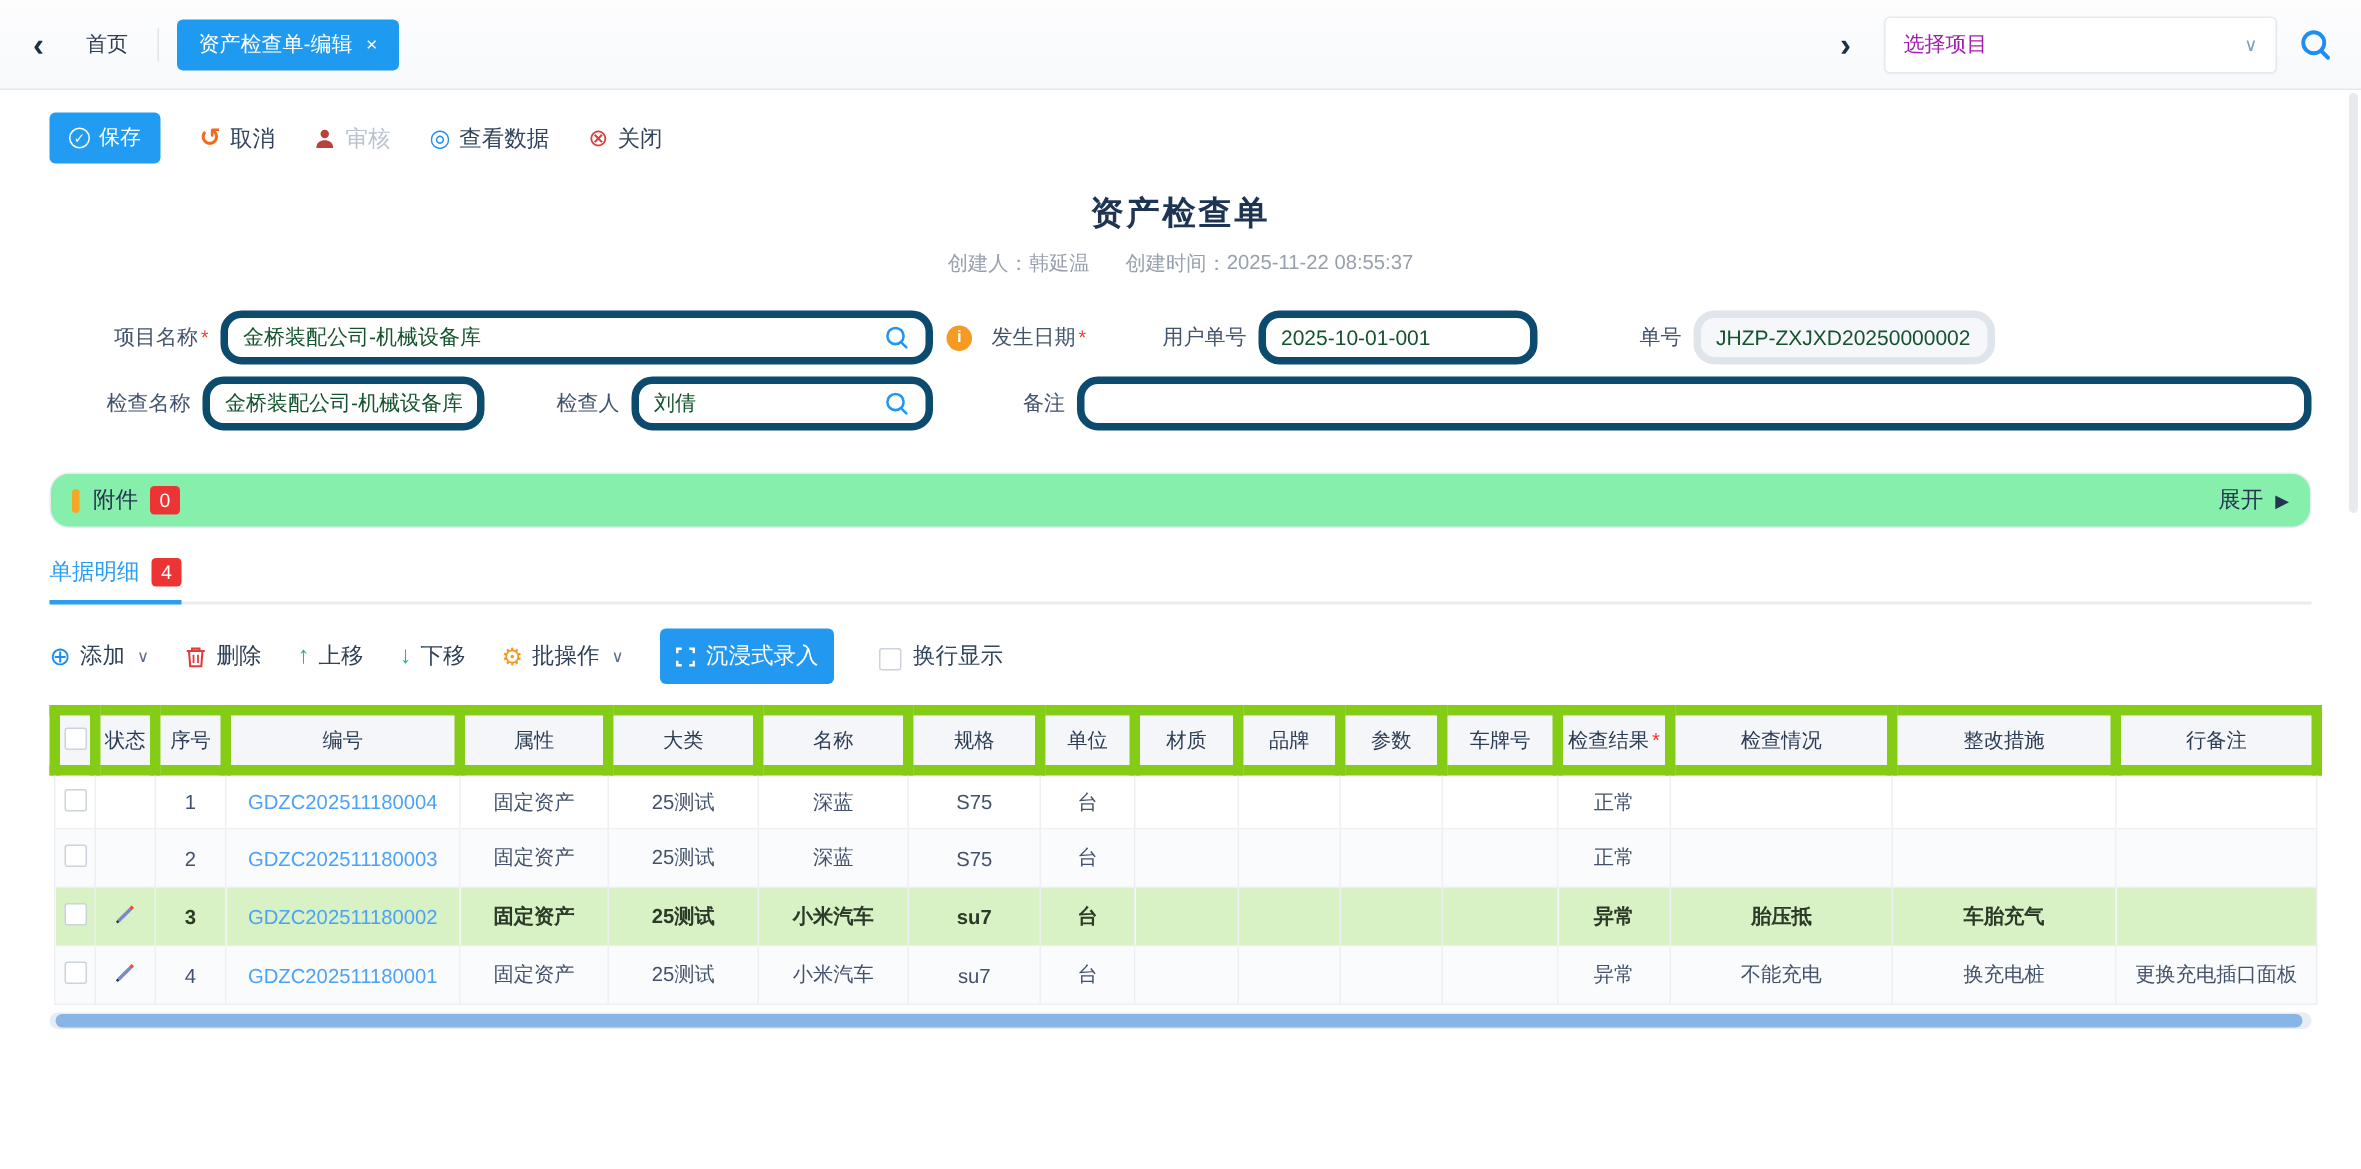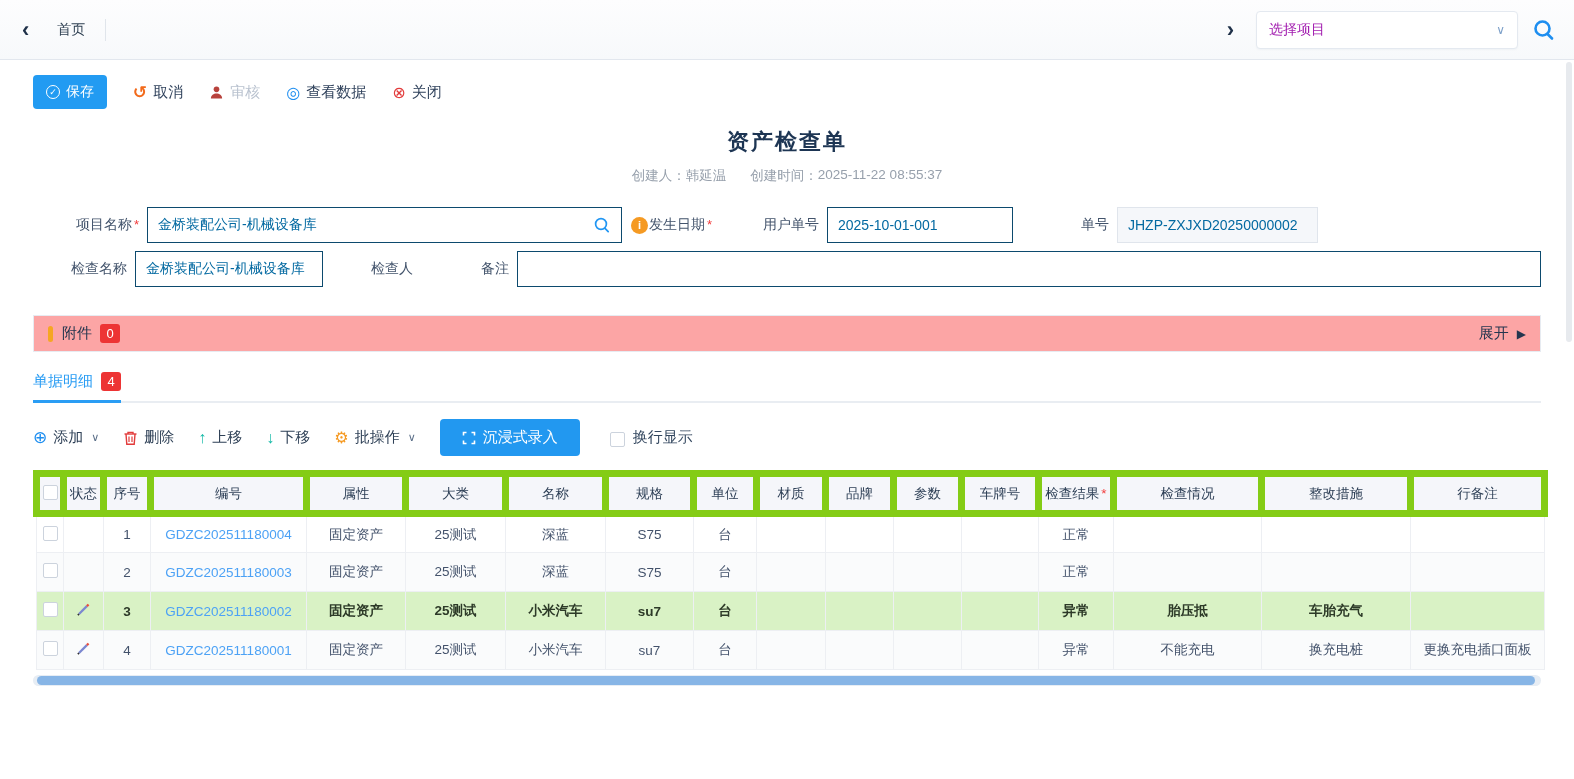--- a/index.html
+++ b/index.html
@@ -31,44 +31,44 @@
   .ic-close { color:#e23b3b; font-size:16px; }
   
   .doc-title { text-align:center; font-size:22px; font-weight:bold; color:#1d3553; margin-top:6px; letter-spacing:2px; }
   .creator-line { text-align:center; font-size:13.5px; color:#97a0ac; margin-top:10px; display:flex; justify-content:center; gap:0; }
   .creator-line .gap { width:24px; }
   
   .form { margin:21px 33px 0; font-size:14px; }
   .frow { display:flex; align-items:center; height:38px; margin-bottom:6px; }
   .flbl { text-align:right; padding-right:8px; color:#42536b; flex:none; white-space:nowrap; }
   .req::after { content:"*"; color:#f23c3c; margin-left:2px; font-size:13px; }
-  .inp { height:36px; border:1px solid #0c4a6e; border-radius:0; background:#fff; display:flex; align-items:center; padding:0 10px; color:#0369a1; position:relative; flex:none; }
+  .inp { height:36px; border:5px solid #0c4a6e; border-radius:14px; background:#fff; display:flex; align-items:center; padding:0 10px; color:#14532d; position:relative; flex:none; }
   .inp .val { flex:1; white-space:nowrap; overflow:hidden; }
   .inp.disabled { background:#f5f7fa; border-color:#e0e5ec; }
   .inp .tail-ic { flex:none; margin-left:6px; display:flex; }
   .info-ic { width:17px; height:17px; border-radius:50%; background:#f59a23; color:#fff; font-size:11px; font-weight:bold; display:inline-flex; align-items:center; justify-content:center; margin-left:9px; flex:none; cursor:pointer; font-style:normal; }
   
-  .attach-bar { margin:27px 33px 0; height:37px; background:#fca5a5; border:1px solid #e7ebf1; border-radius:0; display:flex; align-items:center; padding:0 14px; }
+  .attach-bar { margin:27px 33px 0; height:37px; background:#86efac; border:1px solid #e7ebf1; border-radius:13px; display:flex; align-items:center; padding:0 14px; }
   .orange-pill { width:5px; height:16px; background:#f5a623; border-radius:3px; margin-right:9px; }
   .attach-lbl { font-size:15px; color:#24364f; }
   .badge { min-width:20px; height:19px; padding:0 5px; background:#ed3434; color:#fff; font-size:13px; border-radius:3px; display:inline-flex; align-items:center; justify-content:center; margin-left:8px; }
   .expand { margin-left:auto; display:flex; align-items:center; gap:8px; font-size:15px; color:#24364f; cursor:pointer; }
   .expand .tri { font-size:12px; }
   
   .tabs-row { margin:20px 33px 0; border-bottom:2px solid #e9edf2; display:flex; }
   .dtab { display:flex; align-items:center; padding-bottom:9px; border-bottom:3px solid #2a9df4; margin-bottom:-2px; cursor:pointer; }
   .dtab .t { color:#2a9df4; font-size:15px; }
   
   .tbl-toolbar { display:flex; align-items:center; gap:24px; margin:16px 33px 14px; }
   .tt-item { display:flex; align-items:center; gap:6px; font-size:15px; color:#2f4157; cursor:pointer; background:none; border:none; font-family:inherit; }
   .ic-add { color:#1e8ef0; font-size:17px; }
   .ic-up, .ic-down { color:#13b9a6; font-size:16px; font-weight:bold; }
   .ic-gear { color:#f59a23; font-size:16px; }
   .dd-chev { color:#5a6e88; font-size:11px; margin-left:2px; }
-  .btn-immersive { background:#2298f0; color:#fff; border:none; border-radius:4px; padding:9px 22px; font-size:15px; display:flex; align-items:center; gap:7px; cursor:pointer; font-family:inherit; }
+  .btn-immersive { background:#2298f0; color:#fff; border:none; border-radius:4px; padding:9px 10px; font-size:15px; display:flex; align-items:center; gap:7px; cursor:pointer; font-family:inherit; }
   .wrap-check { display:flex; align-items:flex-end; gap:8px; margin-left:6px; cursor:pointer; }
   .cbx { appearance:none; -webkit-appearance:none; width:15px; height:15px; border:1px solid #ccd3dd; border-radius:2px; background:#fff; cursor:pointer; margin:0; }
   .wrap-lbl { font-size:15px; color:#33475f; }
   
   table.grid { margin:0 33px; width:1508px; border-collapse:collapse; table-layout:fixed; font-size:13.5px; }
   .grid th { background:#f5f6fa; height:40px; color:#2c3e55; font-weight:normal; border:7px solid #84cc16; text-align:center; white-space:nowrap; overflow:hidden; }
   .grid td { height:39px; border:1px solid #edeff3; text-align:center; color:#43526b; white-space:nowrap; overflow:hidden; padding:0 6px; background:#fff; }
   .grid tr.zebra td { background:#fafbfc; }
   .grid tr.hl td { background:#d9f2c5; font-weight:bold; color:#2d3a28; }
   .code-link { color:#4da2f5; cursor:pointer; font-weight:normal;margin-top:36px; }
@@ -79,20 +79,24 @@
   .vscroll { position:absolute; top:62px; right:2px; width:6px; height:280px; background:#e7eaee; border-radius:3px; cursor:grab; }
   svg { display:block; }
 </style>
 </head>
 <body>
 
 <div class="topbar">
   <span class="nav-chevron">‹</span>
   <span class="tab-home">首页</span>
   <span class="tab-sep"></span>
+  <span class="tab-active">
+    <span>资产检查单-编辑</span>
+    <span class="tab-close">×</span>
+  </span>
   <div class="topbar-right">
     <span class="nav-chevron">›</span>
     <div class="proj-select">
       <span class="ph">选择项目</span>
       <span class="chev-down">∨</span>
     </div>
     <span class="big-search">
       <svg width="24" height="24" viewBox="0 0 24 24">
           <circle cx="10.5" cy="10.5" r="7" fill="none" stroke="#1e8ef0" stroke-width="2.6"></circle>
           <line x1="15.5" y1="16" x2="20" y2="20.5" stroke="#1e8ef0" stroke-width="2.6" stroke-linecap="round"></line>
@@ -144,36 +148,45 @@
     <div class="inp" style="width:475px">
       <span class="val">金桥装配公司-机械设备库</span>
       <span class="tail-ic">
         <svg width="18" height="18" viewBox="0 0 18 18">
             <circle cx="8" cy="8" r="5.4" fill="none" stroke="#2196f3" stroke-width="1.7"></circle>
             <line x1="12" y1="12.4" x2="15.2" y2="15.6" stroke="#2196f3" stroke-width="1.7" stroke-linecap="round"></line>
           </svg>
       </span>
     </div>
     <i class="info-ic">i</i>
-    <span class="flbl req" style="width:72px; margin-left:0">发生日期</span>
+    <span class="flbl req" style="width:72px; margin-left:12px">发生日期</span>
     <span class="flbl" style="width:107px">用户单号</span>
     <div class="inp" style="width:186px">
       <span class="val">2025-10-01-001</span>
     </div>
     <span class="flbl" style="width:104px">单号</span>
     <div class="inp disabled" style="width:201px">
       <span class="val">JHZP-ZXJXD20250000002</span>
     </div>
   </div>
   <div class="frow">
     <span class="flbl" style="width:102px">检查名称</span>
     <div class="inp" style="width:188px">
       <span class="val">金桥装配公司-机械设备库</span>
     </div>
     <span class="flbl" style="width:98px">检查人</span>
+    <div class="inp" style="width:201px">
+      <span class="val">刘倩</span>
+      <span class="tail-ic">
+        <svg width="18" height="18" viewBox="0 0 18 18">
+            <circle cx="8" cy="8" r="5.4" fill="none" stroke="#2196f3" stroke-width="1.7"></circle>
+            <line x1="12" y1="12.4" x2="15.2" y2="15.6" stroke="#2196f3" stroke-width="1.7" stroke-linecap="round"></line>
+          </svg>
+      </span>
+    </div>
     <span class="flbl" style="width:96px">备注</span>
     <div class="inp" style="flex:1">
       <span class="val"></span>
     </div>
   </div>
 </div>
 
 <div class="attach-bar">
   <span class="orange-pill"></span>
   <span class="attach-lbl">附件</span>

